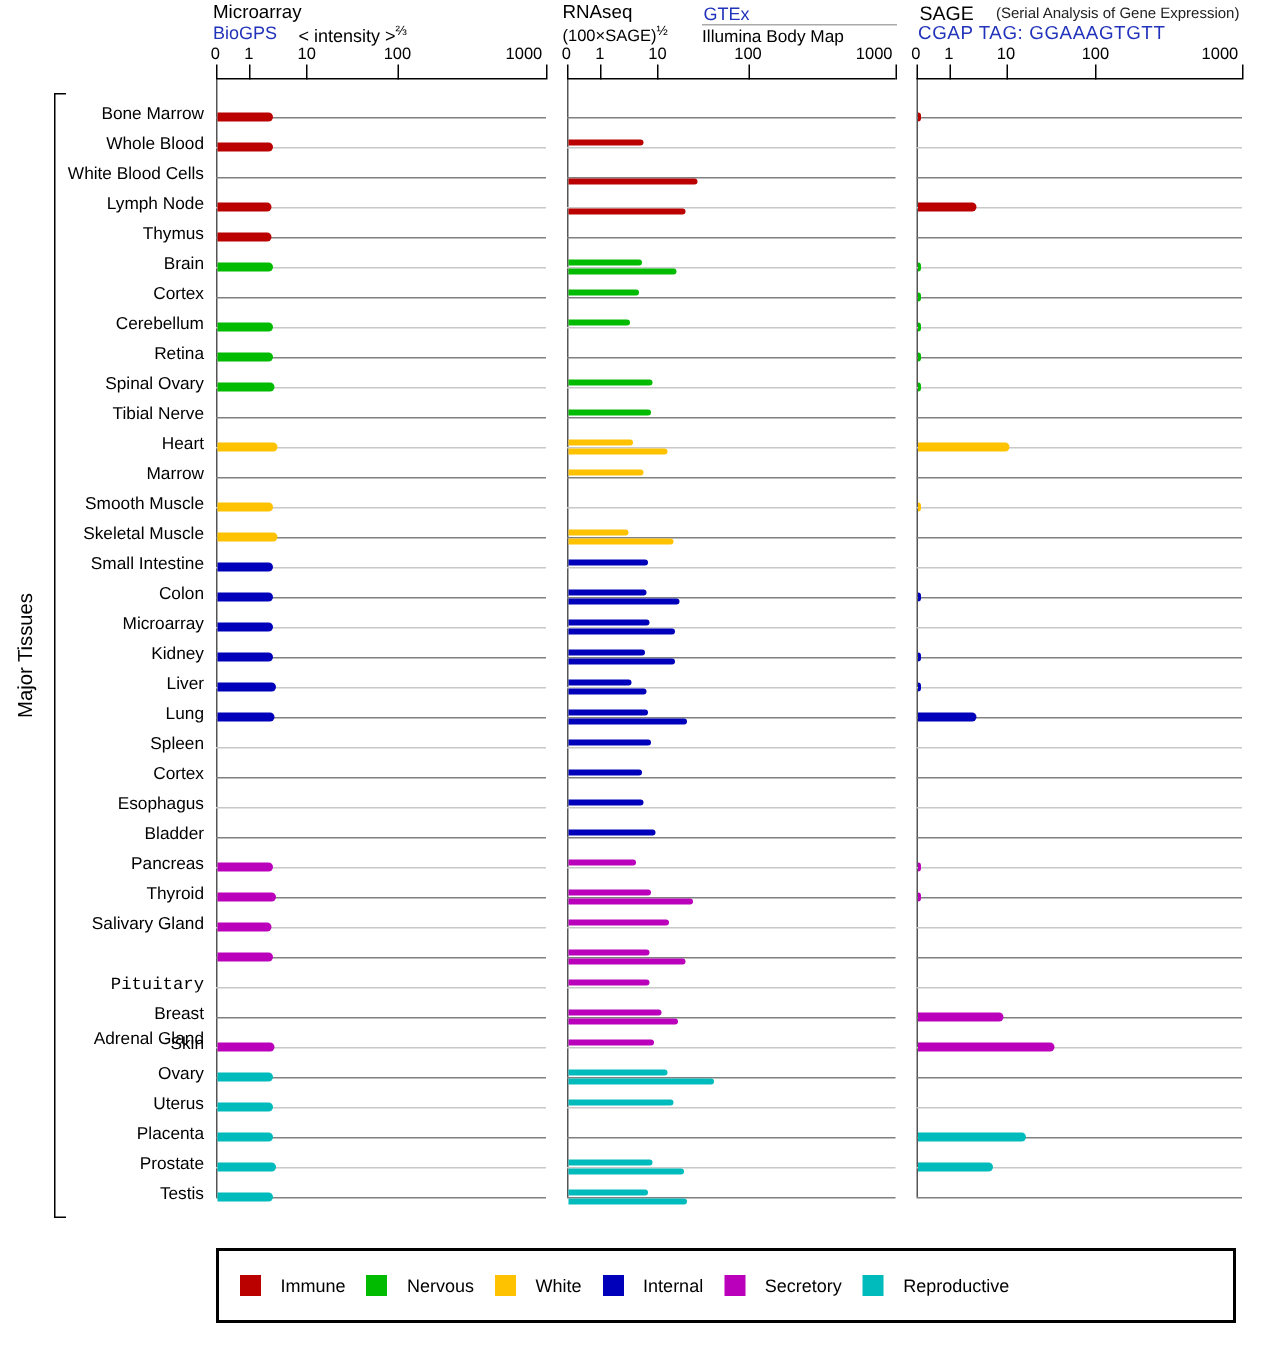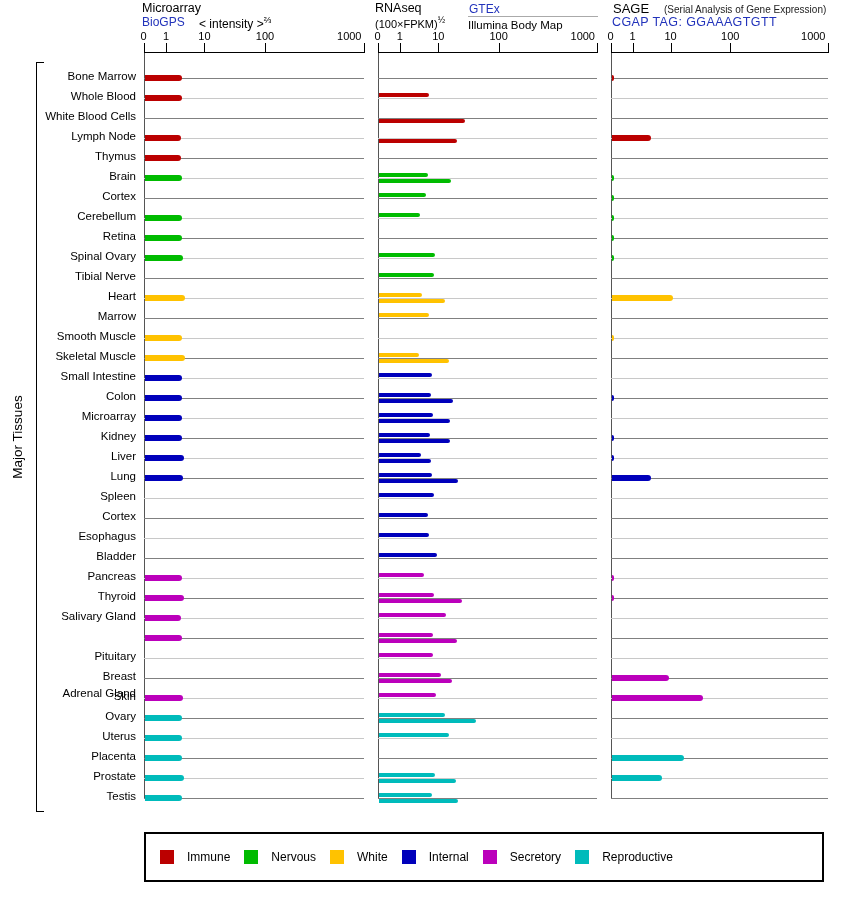--- a/index.html
+++ b/index.html
@@ -32,21 +32,21 @@
   .gtex-underline{position:absolute;height:1px;background:#aaaaaa;}
 </style>
 </head>
 <body>
 
 <div class="abs ptitle" style="left:142px;top:1px;">Microarray</div>
 <div class="abs psub link" style="left:142px;top:15px;">BioGPS</div>
 <div class="abs psub" style="left:199px;top:15px;"><span>&lt; intensity &gt;</span><sup>⅔</sup></div>
 
 <div class="abs ptitle" style="left:375px;top:1px;">RNAseq</div>
-<div class="abs" style="left:375px;top:15px;font-size:11px;"><span>(100×FPKM)</span><sup>½</sup></div>
+<div class="abs" style="left:375px;top:15px;font-size:11px;"><span>(100×SAGE)</span><sup>½</sup></div>
 <div class="abs psub link" style="left:469px;top:2px;">GTEx</div>
 <div class="gtex-underline" style="left:468px;top:16px;width:130px;"></div>
 <div class="abs" style="left:468px;top:19px;font-size:11.5px;">Illumina Body Map</div>
 
 <div class="abs" style="left:613px;top:1px;font-size:13px;">SAGE</div>
 <div class="abs small" style="left:664px;top:4px;">(Serial Analysis of Gene Expression)</div>
 <div class="abs link" style="left:612px;top:15px;font-size:12.5px;letter-spacing:0.4px;">CGAP TAG: GGAAAGTGTT</div>
 
 <div class="bracket" style="left:36px;top:62px;width:1px;height:750px;"></div>
 <div class="bracket" style="left:36px;top:62px;width:8px;height:1px;"></div>
@@ -270,21 +270,21 @@
     <div class="rowline" style="left: 377.5px; top: 618px; width: 219.5px; background: rgb(200, 200, 200);"></div>
     <div class="thinbar" style="left: 378.5px; top: 613px; width: 67px; height: 4px; background: rgb(187, 0, 187);"></div>
     <div class="rowline" style="left: 610.5px; top: 618px; width: 217px; background: rgb(200, 200, 200);"></div>
     <div class="tissuelabel" style="top: 657px; margin-top: 30px;">Adrenal Gland</div>
     <div class="rowline" style="left: 143.5px; top: 638px; width: 220px; background: rgb(128, 128, 128);"></div>
     <div class="bar" style="left: 144.5px; top: 635px; width: 37px; height: 6px; background: rgb(187, 0, 187);"></div>
     <div class="rowline" style="left: 377.5px; top: 638px; width: 219.5px; background: rgb(128, 128, 128);"></div>
     <div class="thinbar" style="left: 378.5px; top: 633px; width: 54px; height: 4px; background: rgb(187, 0, 187);"></div>
     <div class="thinbar" style="left: 378.5px; top: 639px; width: 78px; height: 4px; background: rgb(187, 0, 187);"></div>
     <div class="rowline" style="left: 610.5px; top: 638px; width: 217px; background: rgb(128, 128, 128);"></div>
-    <div class="tissuelabel" style="top: 650px;">Pituitary</div>
+    <div class="tissuelabel" style="top: 650px; font-family: Liberation Mono, monospace;">Pituitary</div>
     <div class="rowline" style="left: 143.5px; top: 658px; width: 220px; background: rgb(200, 200, 200);"></div>
     <div class="rowline" style="left: 377.5px; top: 658px; width: 219.5px; background: rgb(200, 200, 200);"></div>
     <div class="thinbar" style="left: 378.5px; top: 653px; width: 54px; height: 4px; background: rgb(187, 0, 187);"></div>
     <div class="rowline" style="left: 610.5px; top: 658px; width: 217px; background: rgb(200, 200, 200);"></div>
     <div class="tissuelabel" style="top: 670px;">Breast</div>
     <div class="rowline" style="left: 143.5px; top: 678px; width: 220px; background: rgb(128, 128, 128);"></div>
     <div class="rowline" style="left: 377.5px; top: 678px; width: 219.5px; background: rgb(128, 128, 128);"></div>
     <div class="thinbar" style="left: 378.5px; top: 673px; width: 62px; height: 4px; background: rgb(187, 0, 187);"></div>
     <div class="thinbar" style="left: 378.5px; top: 679px; width: 73px; height: 4px; background: rgb(187, 0, 187);"></div>
     <div class="rowline" style="left: 610.5px; top: 678px; width: 217px; background: rgb(128, 128, 128);"></div>

